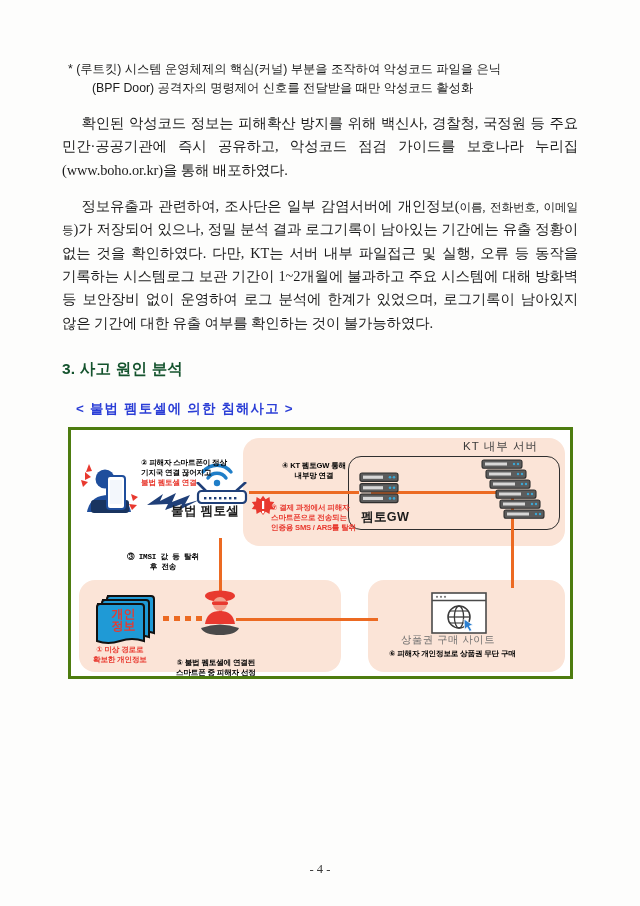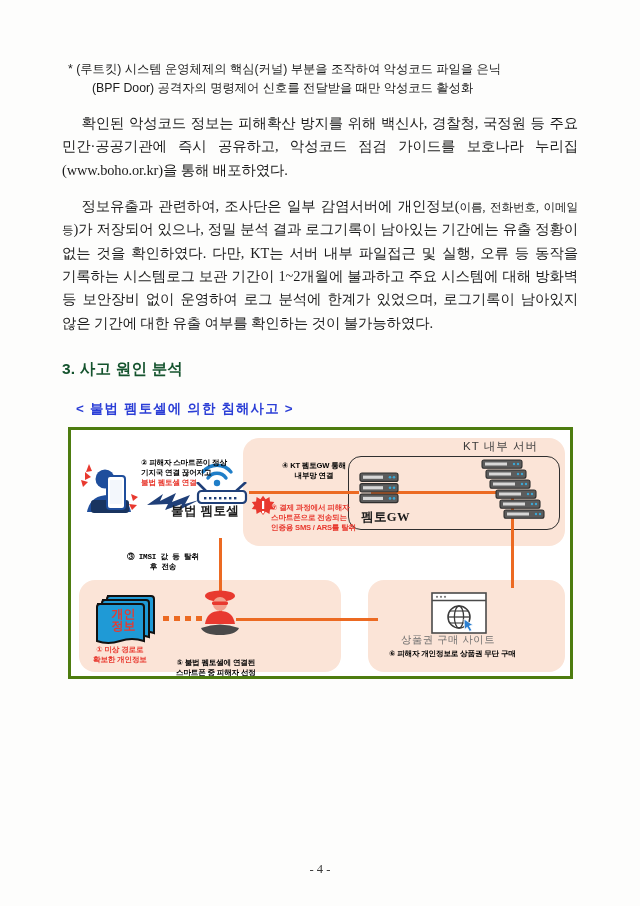--- a/index.html
+++ b/index.html
@@ -168,21 +168,21 @@
 
   .big-label {
     position: absolute;
     font-size: 12.6px;
     font-weight: bold;
     color: #1c1c1c;
     letter-spacing: 0.3px;
     white-space: nowrap;
   }
   .lbl-femtocell { left: 88px;  top: 73px; margin-left: 12px; }
-  .lbl-femtogw   { left: 290px; top: 79px; font-family: Liberation Serif, serif; }
+  .lbl-femtogw   { left: 290px; top: 79px; }
   .lbl-site {
     position: absolute;
     left: 330px; top: 203px;
     font-size: 10.3px;
     color: #6d6d6d;
     letter-spacing: 0.6px;
     white-space: nowrap;
   }
 
   

